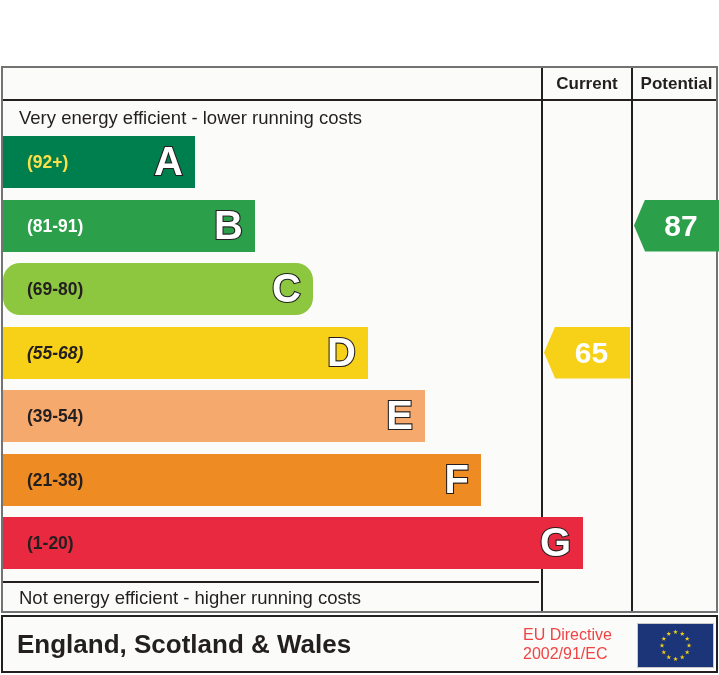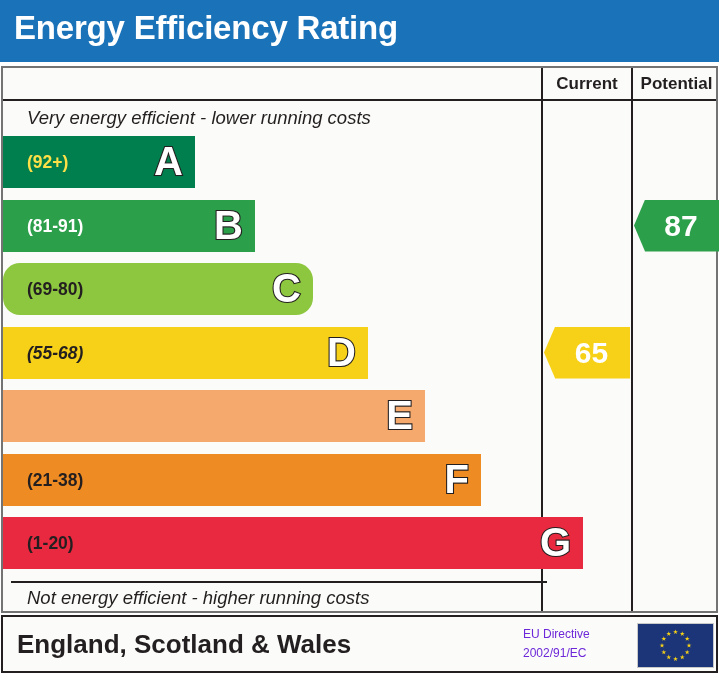--- a/index.html
+++ b/index.html
@@ -83,26 +83,25 @@
     font-weight: bold;
     color: #231f20;
     white-space: nowrap;
   }
   .head-cell.current   { left: 540px; width: 88px; }
   .head-cell.potential { left: 630px; width: 87px; }
 
   
   .caption {
     position: absolute;
-    left: 8px;
+    left: 0;
     width: 536px;
     height: 34px;
     line-height: 34px;
     font-size: 18.5px;
-    font-style: italic;
     color: #231f20;
     padding-left: 16px;
     box-sizing: border-box;
     white-space: nowrap;
   }
   .caption.top    { top: 33px; }
   .caption.bottom { top: 513px; border-top: 2px solid #231f20; height: 40px; line-height: 30px; }
 
   
   .bands {
@@ -175,45 +174,42 @@
     font-size: 26px;
     font-weight: bold;
     color: #231f20;
     white-space: nowrap;
   }
   .footer .directive {
     position: absolute;
     left: 520px;
     top: 8px;
     width: 108px;
-    font-size: 12px;
-    color: #6d28d9;
+    font-size: 16px;
+    color: #ef4444;
     text-align: left;
     line-height: 19px;
   }
   .footer .eu-flag {
     position: absolute;
     left: 634px;
     top: 6px;
     width: 77px;
     height: 45px;
     background: #1c3478;
     border: 1px solid #c9c9c9;
     box-sizing: border-box;
   }
   .footer .eu-flag svg { display: block; }
 </style>
 </head>
 <body>
 
 <div id="epc">
 
-  <div class="title-bar">
-    <div class="title-text">Energy Efficiency Rating</div>
-  </div>
 
   <div class="chart-table">
 
     <div class="col-rule c1"></div>
     <div class="col-rule c2"></div>
 
     <div class="head-row">
       <div class="head-cell current">Current</div>
       <div class="head-cell potential">Potential</div>
     </div>
@@ -231,20 +227,21 @@
         </div>
         <div class="band" style="top: 127px; width: 310px; background: rgb(141, 198, 63); border-radius: 17px;">
           <span class="range" style="color: rgb(35, 31, 32);">(69-80)</span>
           <span class="letter">C</span>
         </div>
         <div class="band" style="top: 190.5px; width: 365px; background: rgb(247, 209, 23);">
           <span class="range" style="color: rgb(35, 31, 32); font-style: italic;">(55-68)</span>
           <span class="letter">D</span>
         </div>
         <div class="band" style="top: 254px; width: 422px; background: rgb(246, 169, 109);">
+          <span class="range" style="color: rgb(35, 31, 32);">(39-54)</span>
           <span class="letter">E</span>
         </div>
         <div class="band" style="top: 317.5px; width: 478px; background: rgb(238, 139, 34);">
           <span class="range" style="color: rgb(35, 31, 32);">(21-38)</span>
           <span class="letter">F</span>
         </div>
         <div class="band" style="top: 381px; width: 580px; background: rgb(232, 41, 63);">
           <span class="range" style="color: rgb(35, 31, 32);">(1-20)</span>
           <span class="letter">G</span>
         </div>

